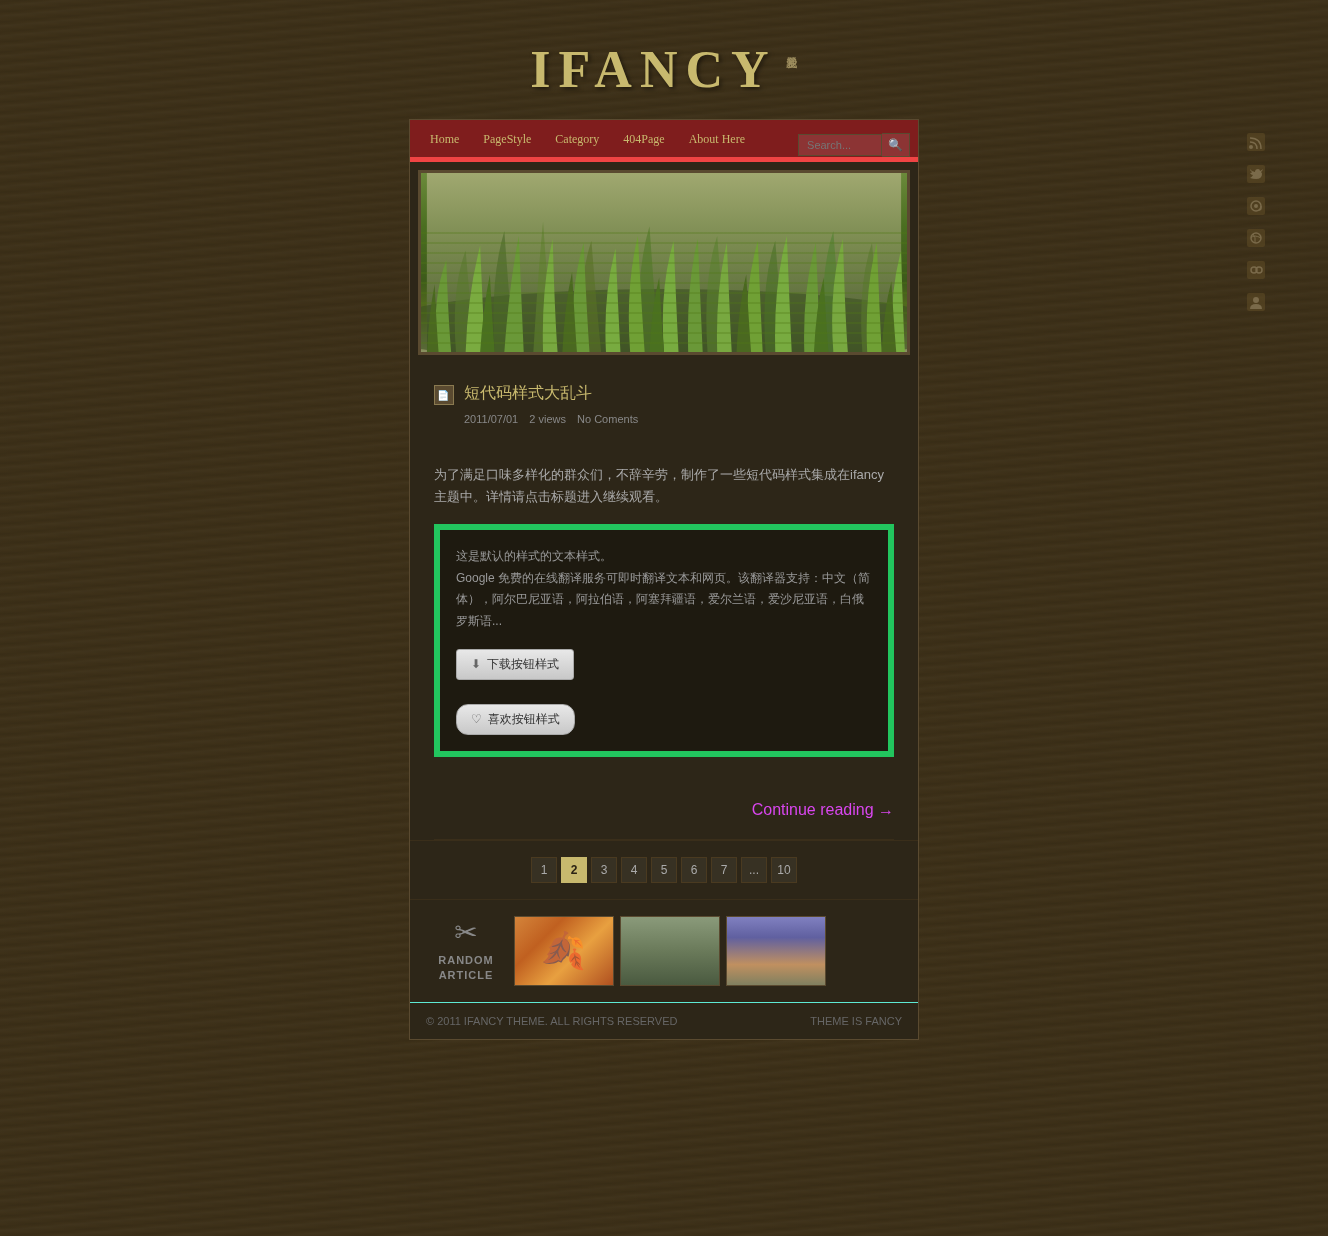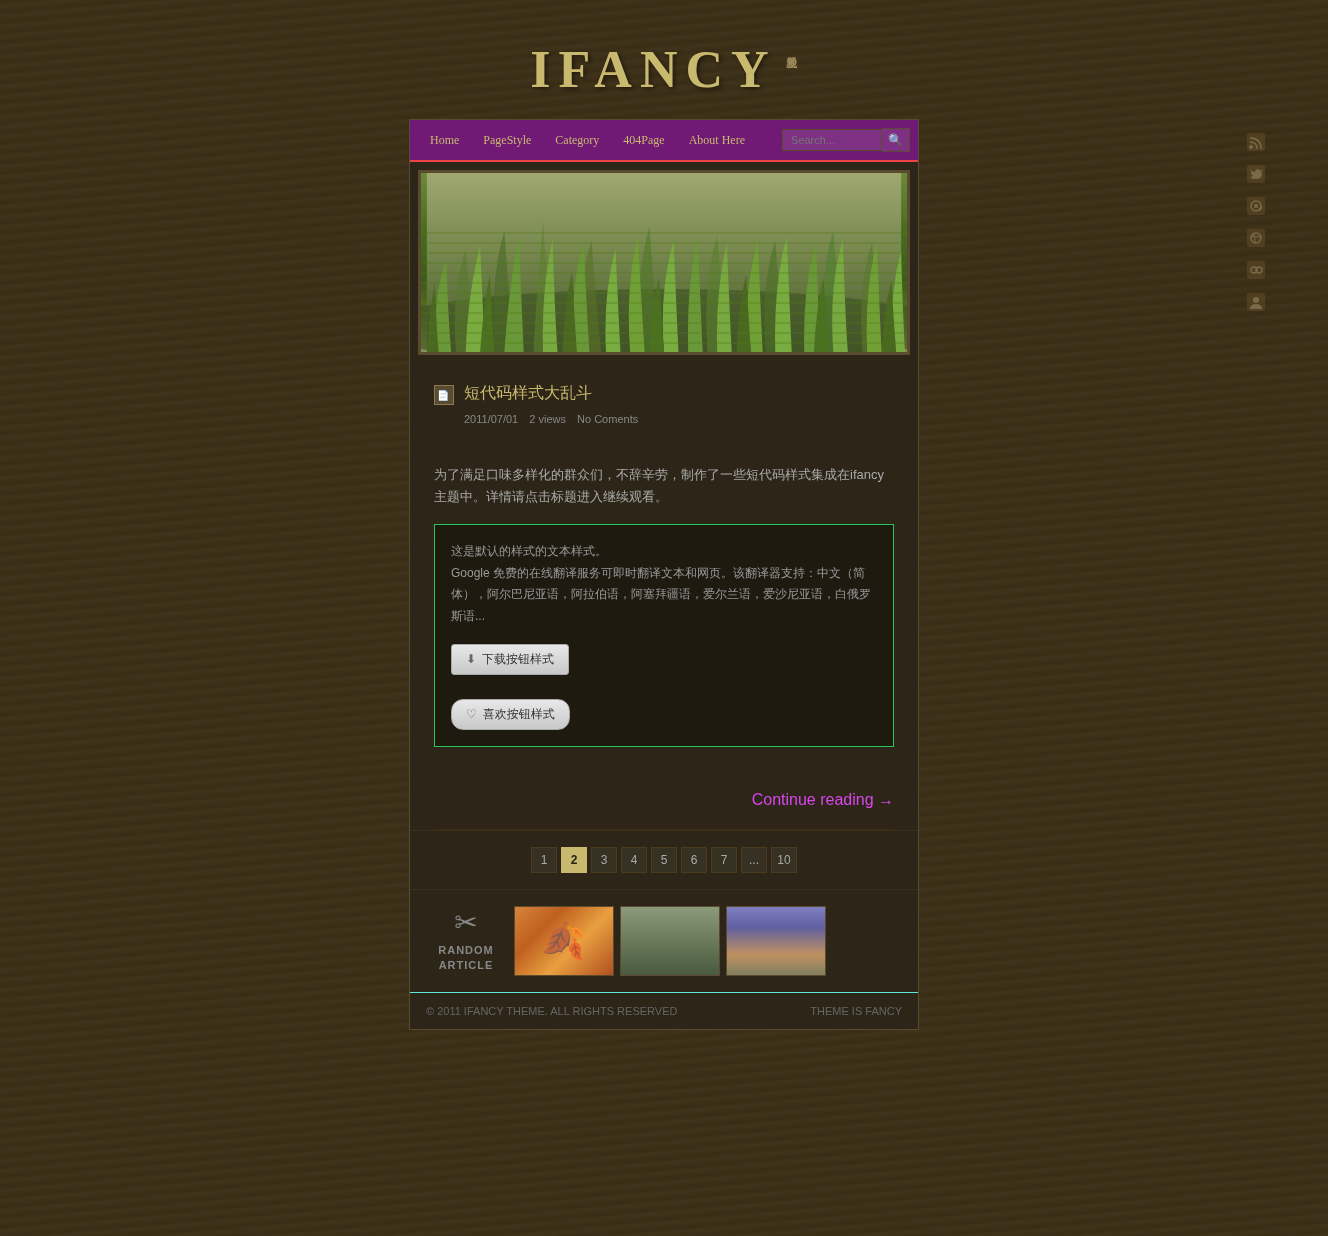--- a/index.html
+++ b/index.html
@@ -88,24 +88,24 @@
     
     .main-container {
       width: 510px;
       background-color: #2d2618;
       border: 1px solid #5a4a30;
       position: relative;
     }
 
     
     .nav-bar {
-      background-color: #701a75;
-      border-bottom: 2px solid #ef4444;
-      display: flex;
-      align-items: center;
+      background-color: #7f1d1d;
+      border-bottom: 5px solid #ef4444;
+      display: flex;
+      align-items: flex-end;
       padding: 0 8px;
       height: 42px;
     }
 
     .nav-items {
       display: flex;
       align-items: center;
       flex: 1;
     }
 
@@ -123,21 +123,21 @@
       align-items: center;
       margin-left: auto;
     }
 
     .search-input {
       background: rgba(255,255,255,0.1);
       border: 1px solid #5a4a30;
       color: #aaa;
       font-size: 11px;
       padding: 4px 8px;
-      width: 100px;
+      width: 84px;
       outline: none;
       margin-left: 10px;
     }
 
     .search-btn {
       background: rgba(255,255,255,0.1);
       border: 1px solid #5a4a30;
       border-left: none;
       color: #aaa;
       padding: 4px 6px;
@@ -232,21 +232,21 @@
       font-size: 13px;
       line-height: 1.7;
       margin-bottom: 16px;
       font-family: sans-serif;
       margin-top: 39px;
     }
 
     
     .quote-block {
       background-color: #1e1a10;
-      border: 1px solid #22c55e;
+      border: 6px solid #22c55e;
       padding: 16px;
       margin-bottom: 16px;
     }
 
     .quote-text {
       color: #999;
       font-size: 12px;
       line-height: 1.8;
       font-family: sans-serif;
       margin-bottom: 16px;

